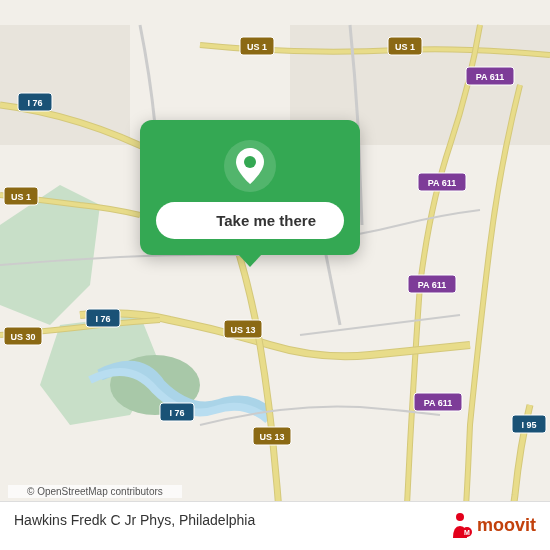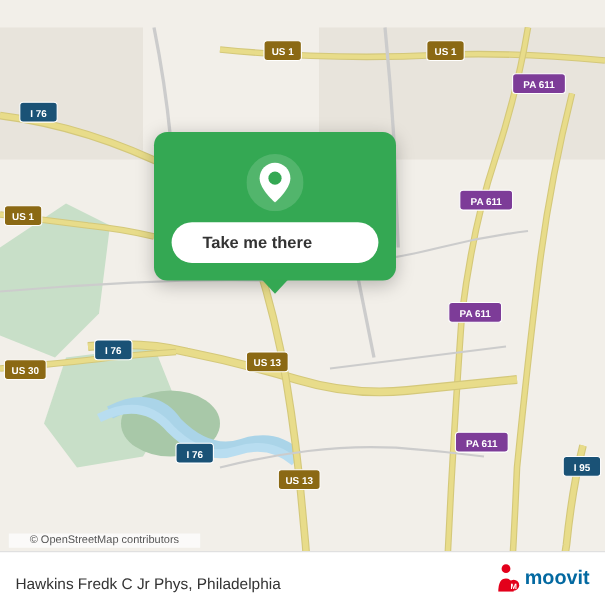--- a/index.html
+++ b/index.html
@@ -38,41 +38,41 @@
     
     .bottom-bar {
       position: absolute;
       bottom: 0;
       left: 0;
       right: 0;
       background: white;
       padding: 10px 14px 12px;
       border-top: 1px solid #ddd;
       display: flex;
-      align-items: flex-end;
+      align-items: flex-start;
       justify-content: space-between;
       z-index: 10;
     }
 
     .bottom-bar-text {
       font-size: 14px;
       color: #333;
       font-weight: 500;
     }
 
     .moovit-logo {
       display: flex;
       align-items: center;
       gap: 4px;
     }
 
     .moovit-text {
       font-size: 18px;
       font-weight: bold;
-      color: #0369a1;
+      color: #c2410c;
     }
 
     .moovit-icon {
       width: 26px;
       height: 26px;
     }
 
     
     .copyright {
       position: absolute;
@@ -123,21 +123,21 @@
     .take-me-btn {
       background: white;
       color: #333;
       border: none;
       border-radius: 24px;
       padding: 10px 28px;
       font-size: 15px;
       font-weight: 600;
       cursor: pointer;
       width: 100%;
-      text-align: left;
+      text-align: right;
     }
   </style>
 </head>
 <body>
 
 <div id="map-container">
   <div class="map-bg"></div>
 
   <svg class="map-svg" viewBox="0 0 550 500">
 

